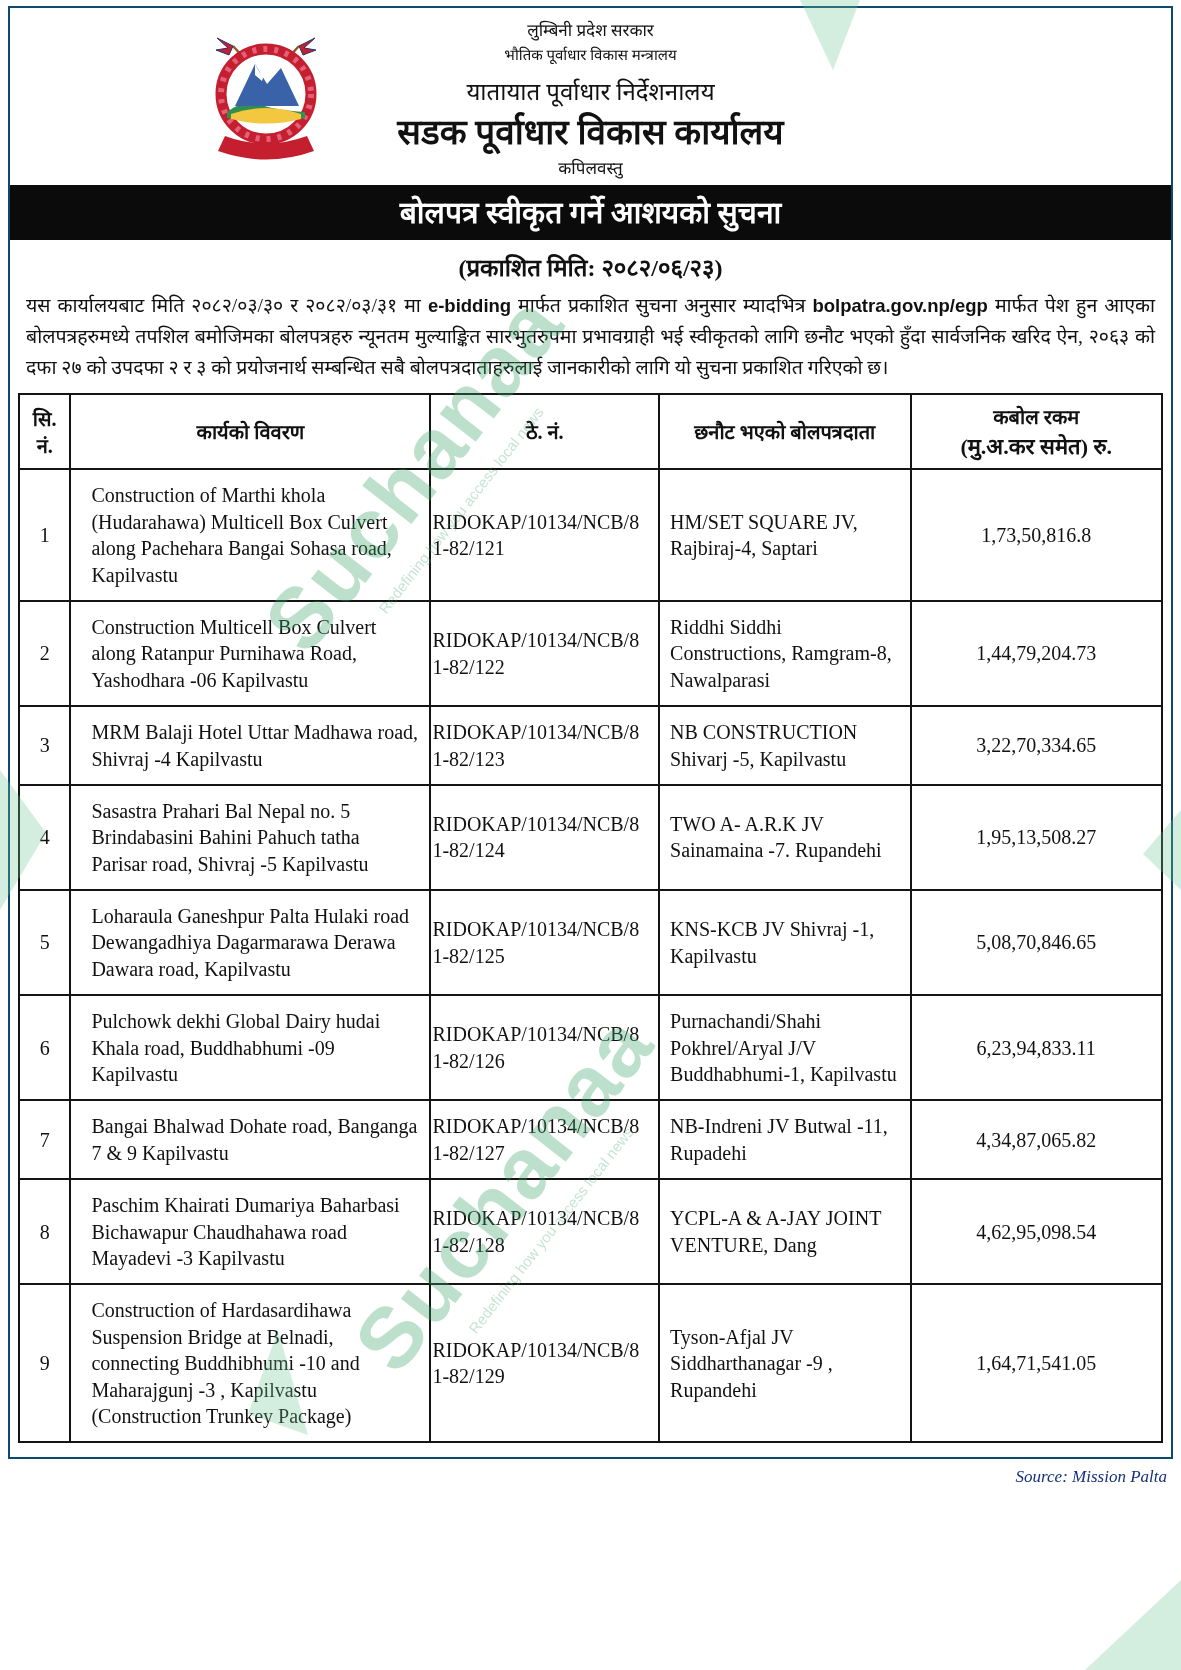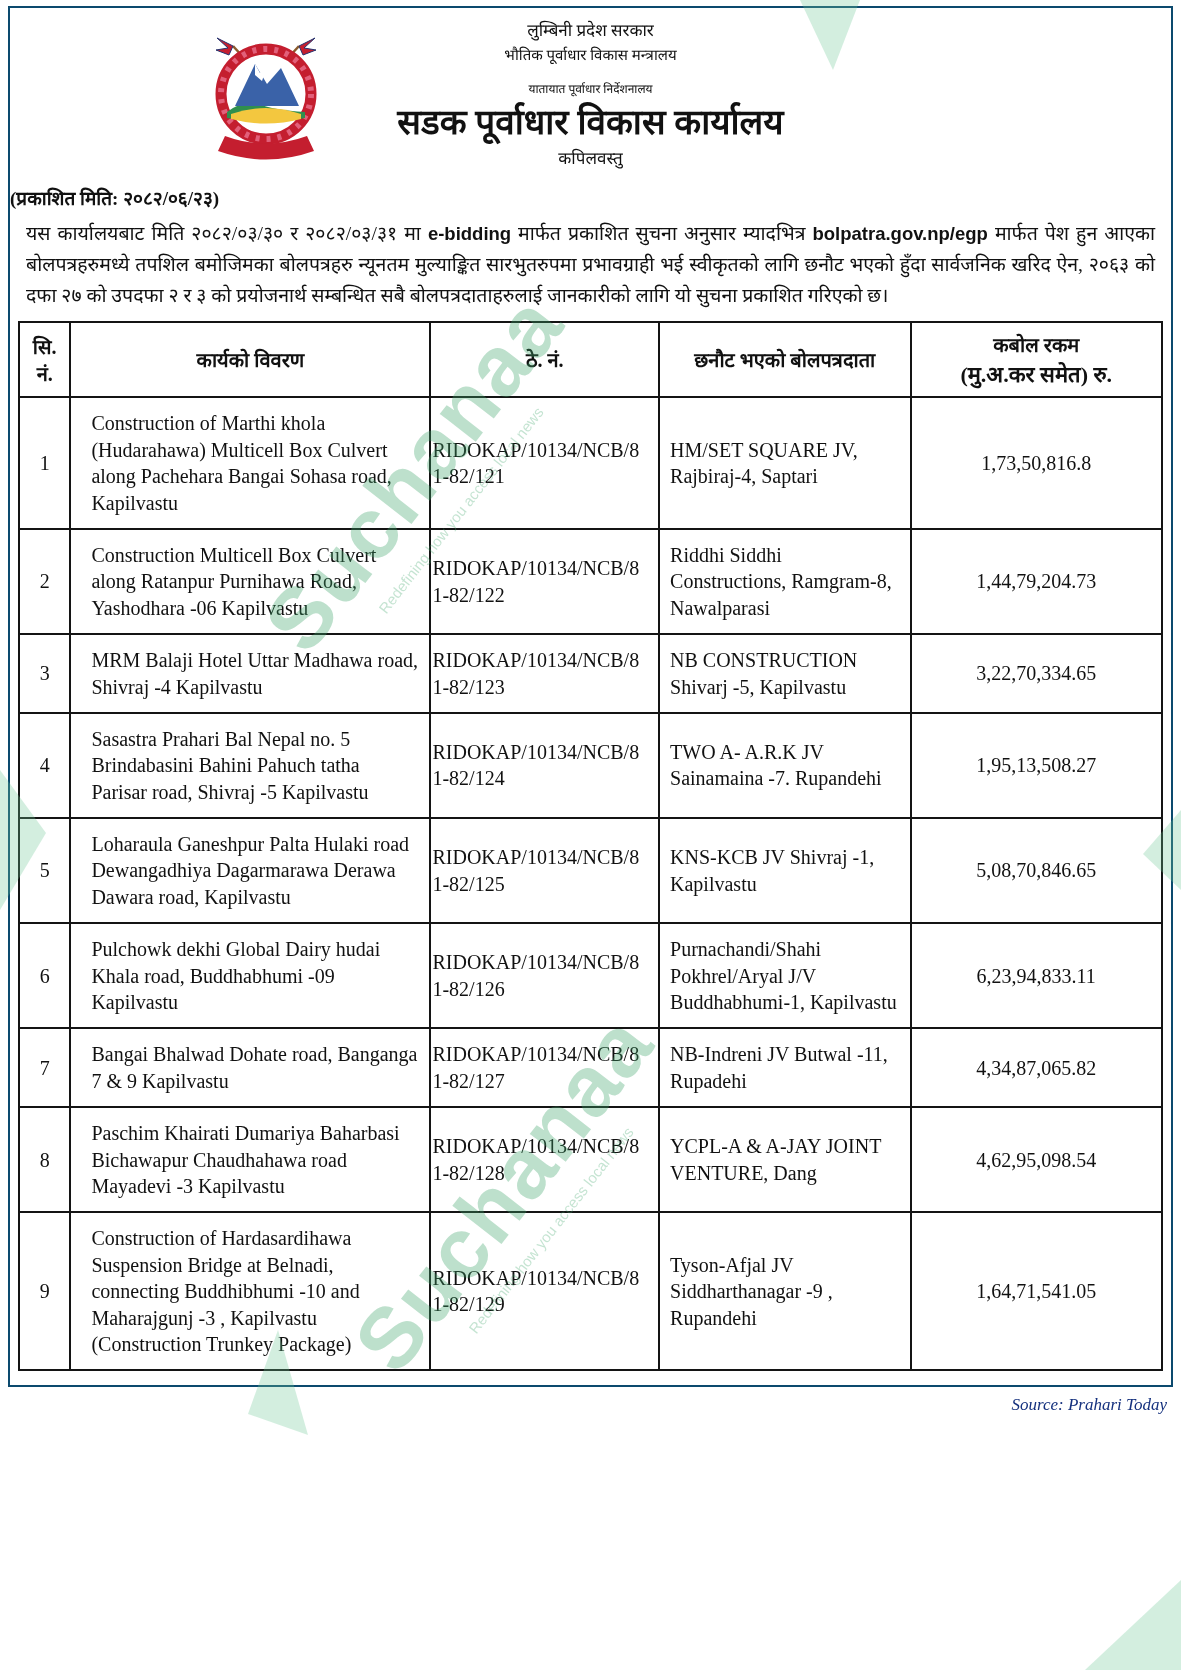--- a/index.html
+++ b/index.html
@@ -25,29 +25,29 @@
   .tri5 { left:1085px; top:1580px; width:96px; height:90px; clip-path:polygon(100% 0,100% 100%,0 100%); }
 
   
   .frame { position:relative; margin:6px 8px 2px 8px; border:2px solid #0c4a6e; background:transparent; z-index:2; }
 
   
   .doc-header { position:relative; padding:10px 0 6px 0; text-align:center; }
   .emblem-wrap { position:absolute; left:190px; top:14px; width:132px; height:140px; }
   .hline1 { font-size:17px; }
   .hline2 { font-size:15px; margin-top:3px; }
-  .hline3 { font-size:12px; margin-top:16px; }
+  .hline3 { font-size:24px; margin-top:10px; }
   .office  { font-size:35px; font-weight:bold; margin-top:0; }
   .district{ font-size:17px; margin-top:2px; }
 
   
   .banner { background:#0b0b0b; color:#fff; text-align:center; font-size:30px; font-weight:bold;
             padding:6px 0 8px 0; }
 
-  .pub-date { text-align:left; font-weight:bold; font-size:19px; margin:10px 0 8px 0; }
+  .pub-date { text-align:center; font-weight:bold; font-size:24px; margin:10px 0 8px 0; }
 
   .body-par { padding:0 16px; font-size:19.5px; line-height:1.58; text-align:justify; }
   .latin-bold { font-family:"Liberation Sans", sans-serif; font-weight:bold; font-size:18.5px; }
 
   
   table.notice { width:calc(100% - 16px); margin:10px 8px 14px 8px; border-collapse:collapse;
                  border:2px solid #141414; }
   .notice th, .notice td { border:2px solid #141414; vertical-align:middle; }
   .notice th { font-size:20px; font-weight:bold; padding:8px 4px; text-align:center; }
   .notice td { font-size:20px; line-height:1.32; padding:12px 10px; }
@@ -108,20 +108,23 @@
           <path d="M24,114 q41,15 82,0 l7,15 q-48,17 -96,0 z" fill="#c41e2f"></path>
         </svg>
       </div>
       <div class="hline1">लुम्बिनी प्रदेश सरकार</div>
       <div class="hline2">भौतिक पूर्वाधार विकास मन्त्रालय</div>
       <div class="hline3">यातायात पूर्वाधार निर्देशनालय</div>
       <div class="office">सडक पूर्वाधार विकास कार्यालय</div>
       <div class="district">कपिलवस्तु</div>
     </div>
 
+    <div class="banner">
+      <span>बोलपत्र स्वीकृत गर्ने आशयको सुचना</span>
+    </div>
 
     <div class="pub-date">(प्रकाशित मिति: २०८२/०६/२३)</div>
 
     <p class="body-par"><span>यस कार्यालयबाट मिति २०८२/०३/३० र २०८२/०३/३१ मा </span><span class="latin-bold">e-bidding</span><span> मार्फत प्रकाशित सुचना अनुसार म्यादभित्र </span><span class="latin-bold">bolpatra.gov.np/egp</span><span> मार्फत पेश हुन आएका बोलपत्रहरुमध्ये तपशिल बमोजिमका बोलपत्रहरु न्यूनतम मुल्याङ्कित सारभुतरुपमा प्रभावग्राही भई स्वीकृतको लागि छनौट भएको हुँदा सार्वजनिक खरिद ऐन, २०६३ को दफा २७ को उपदफा २ र ३ को प्रयोजनार्थ सम्बन्धित सबै बोलपत्रदाताहरुलाई जानकारीको लागि यो सुचना प्रकाशित गरिएको छ।</span></p>
 
     <table class="notice">
       <colgroup>
         <col class="c-sn">
           <col class="c-desc">
           <col class="c-con">
@@ -202,15 +205,15 @@
           <td class="cell-desc">Construction of Hardasardihawa Suspension Bridge at Belnadi, connecting Buddhibhumi -10 and Maharajgunj -3 , Kapilvastu (Construction Trunkey Package)</td>
           <td class="cell-contract">RIDOKAP/10134/NCB/81-82/129</td>
           <td class="cell-bidder">Tyson-Afjal JV Siddharthanagar -9 , Rupandehi</td>
           <td class="cell-amount">1,64,71,541.05</td>
         </tr>
       </tbody>
     </table>
 
   </div>
 
-  <div class="credit">Source: Prahari Today</div>
+  <div class="credit">Source: Mission Palta</div>
 
 </div>
 
 </body></html>

